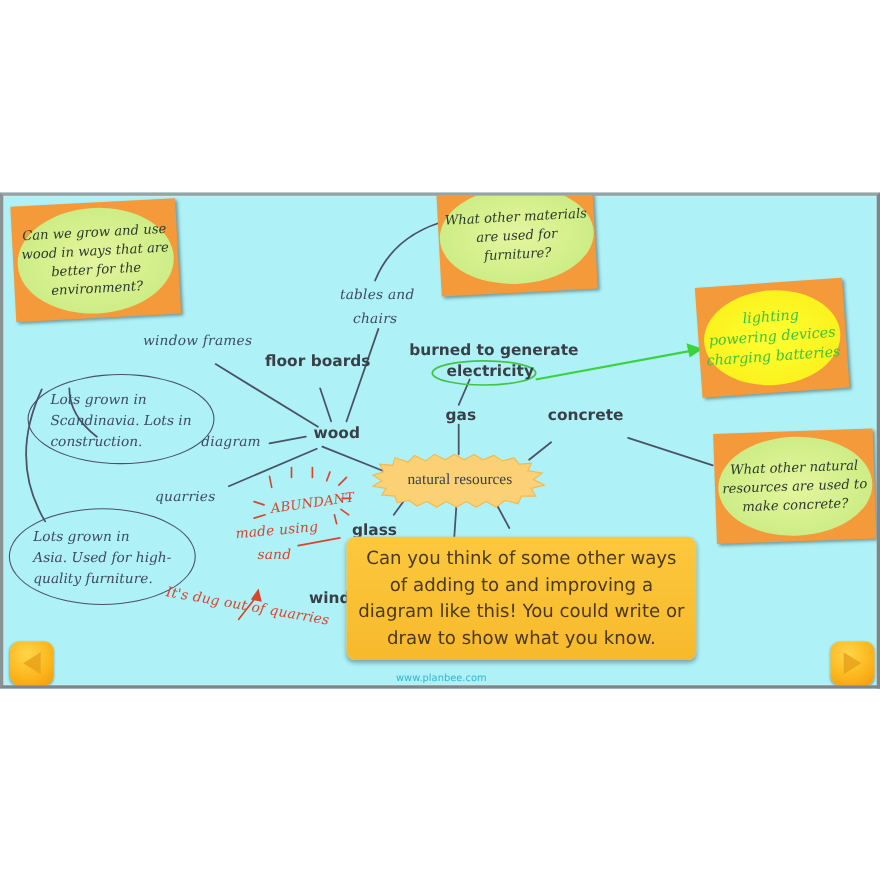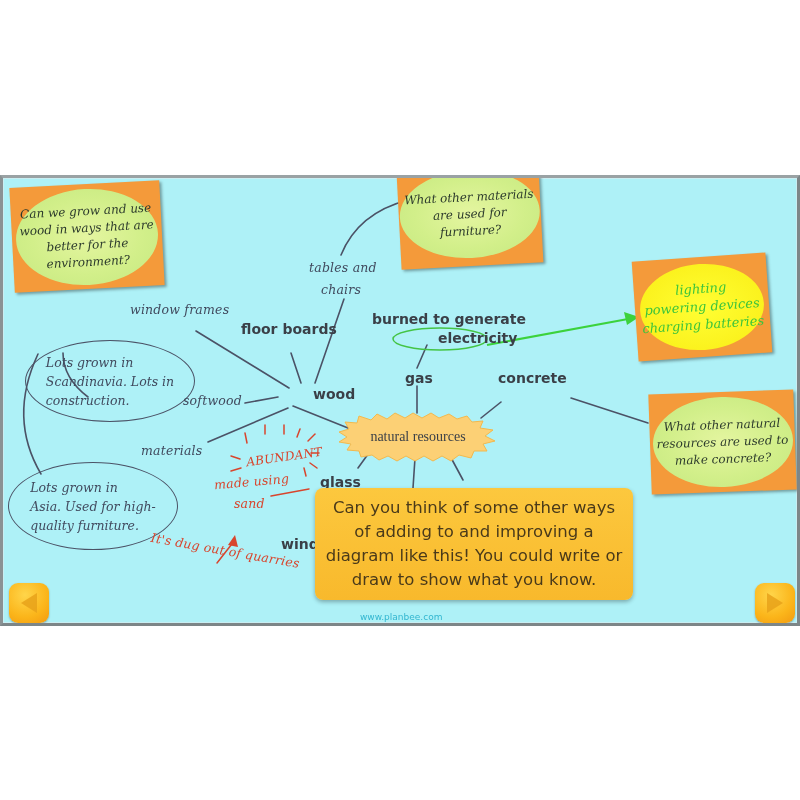--- a/index.html
+++ b/index.html
@@ -166,33 +166,33 @@
   </div>
 
   <div class="abs" style="left:334px; top:234px; width:162px; height:50px;">
     <svg width="162" height="50" viewBox="0 0 162 50" style="position:absolute;left:0;top:0;">
       <path d="M10,25 L2,20 L12,17 L8,10 L20,11 L22,4 L34,8 L40,2 L50,7 L58,1 L68,6 L76,1 L85,6 L94,1 L102,6 L112,2 L120,7 L130,4 L135,10 L146,9 L143,16 L156,18 L148,24 L158,29 L146,32 L150,39 L137,39 L134,46 L122,43 L114,49 L105,44 L96,49 L87,44 L78,49 L69,44 L60,49 L51,44 L42,48 L35,43 L24,45 L22,39 L10,38 L14,32 L2,30 Z" fill="#fcd075" stroke="#f2b94e" stroke-width="1"></path>
     </svg>
     <div style="position:absolute; left:0; top:0; width:162px; height:50px; display:flex; align-items:center; justify-content:center; font-size:14px; color:#3a3f47; font-family:Liberation Serif, serif;">natural resources</div>
   </div>
 
   <div class="node" style="left:238px; top:143px;">floor boards</div>
-  <div class="node" style="left:282px; top:208px;margin-left:28px;">wood</div>
+  <div class="node" style="left:282px; top:208px;">wood</div>
   <div class="node" style="left:369px; top:133px;">burned to generate</div>
-  <div class="node" style="left:403px; top:152px;margin-left:32px;">electricity</div>
+  <div class="node" style="left:403px; top:152px;">electricity</div>
   <div class="node" style="left:402px; top:192px;">gas</div>
   <div class="node" style="left:495px; top:192px;">concrete</div>
   <div class="node" style="left:317px; top:296px; height:14px; overflow:hidden;">glass</div>
   <div class="node" style="left:278px; top:358px;">wind</div>
 
   <div class="hand" style="left:127px; top:124px;">window frames</div>
   <div class="hand" style="left:306px; top:82px;">tables and</div>
   <div class="hand" style="left:318px; top:104px;">chairs</div>
-  <div class="hand" style="left:180px; top:215px;">softwood</div>
-  <div class="hand" style="left:138px; top:265px;">materials</div>
+  <div class="hand" style="left:180px; top:215px;">diagram</div>
+  <div class="hand" style="left:138px; top:265px;">quarries</div>
   <div class="hand red" style="left:243px; top:272px; font-size:12px; transform:rotate(-8deg);">ABUNDANT</div>
   <div class="hand red" style="left:211px; top:296px; transform:rotate(-5deg);">made using</div>
   <div class="hand red" style="left:231px; top:318px;">sand</div>
   <div class="hand red" style="left:147px; top:365px; transform:rotate(10deg);">It's dug out of quarries</div>
 
   <div class="callout">Can you think of some other ways of adding to and improving a diagram like this! You could write or draw to show what you know.</div>
 
   <div class="navbtn" style="left:6px; top:405px;">
     <div class="tri-l"></div>
   </div>

